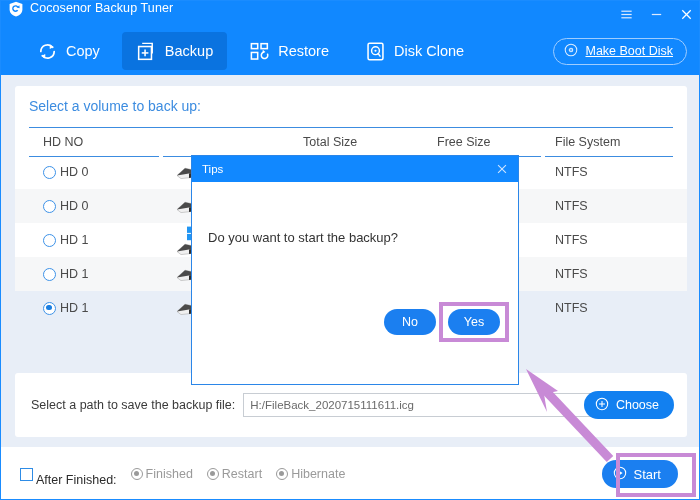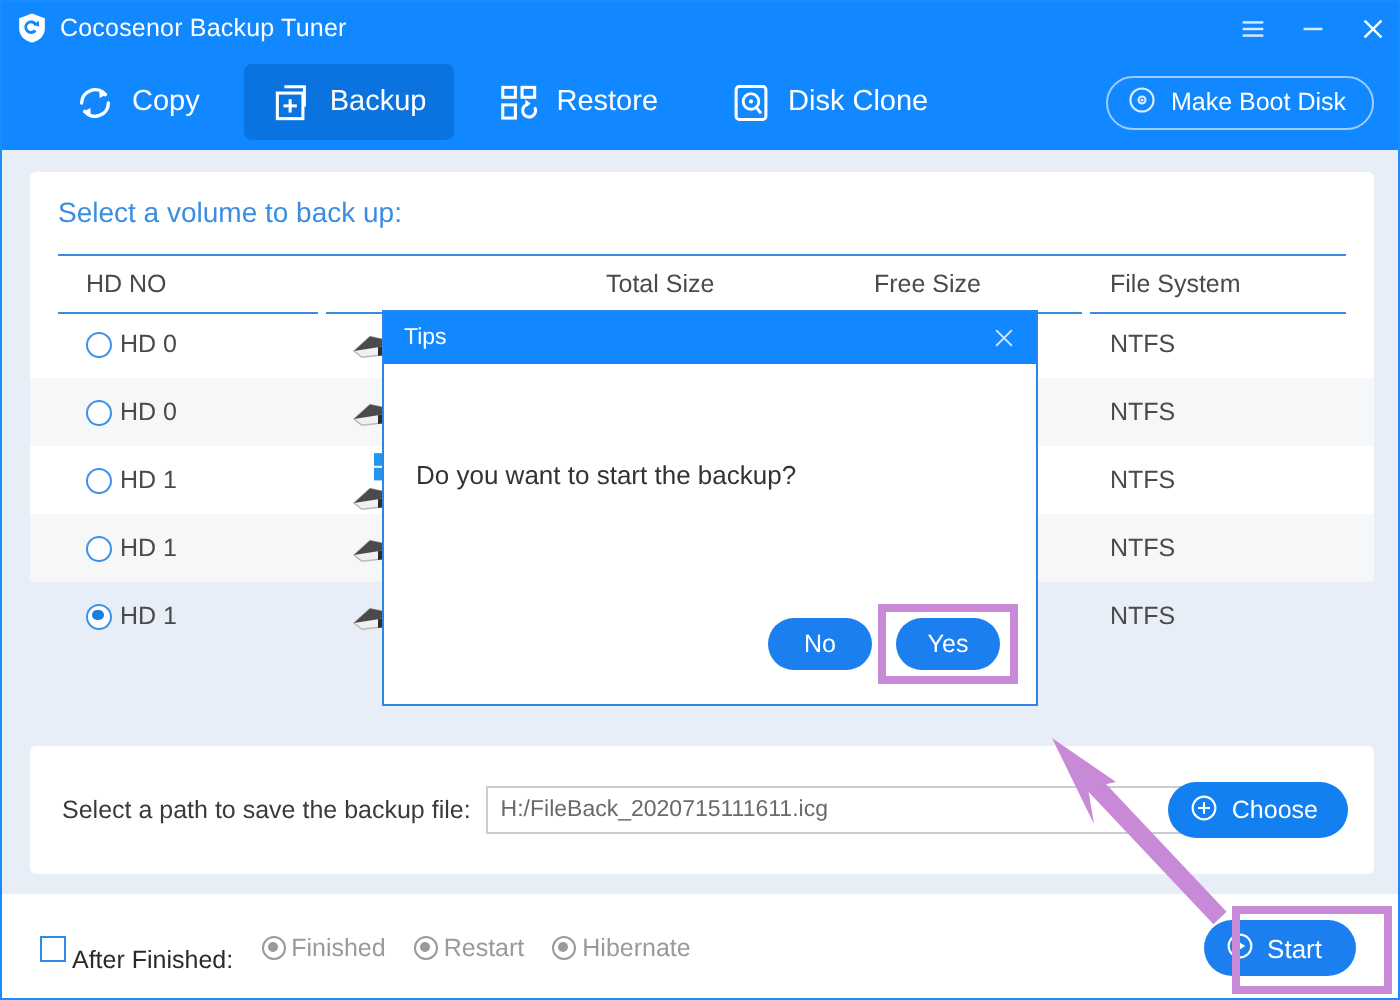--- a/index.html
+++ b/index.html
@@ -15,21 +15,21 @@
     background: #e8eef7;
     border: 1px solid #1a8cff;
     overflow: hidden;
   }
 
   
   .titlebar {
     position: absolute; left: 0; top: 0;
     width: 700px; height: 26px;
     background: #1188ff;
-    display: flex; align-items: center;
+    display: flex; 
   }
   .title-logo {
     width: 16px; height: 16px; margin-left: 7px; margin-right: 6px;
     flex: 0 0 auto;
   }
   .title-text {
     color: #ffffff; font-size: 12.5px; letter-spacing: .1px;
     white-space: nowrap;
   }
   .title-spacer { flex: 1 1 auto; }
@@ -57,21 +57,21 @@
   }
   .tool-item:first-of-type { margin-left: 22px; }
   .tool-item.active { background: #0a73e0; }
   .tool-ico { width: 21px; height: 21px; flex: 0 0 auto; }
   .toolbar-spacer { flex: 1 1 auto; }
   .bootdisk {
     margin-right: 14px; height: 27px;
     padding: 0 13px 0 10px;
     display: flex; align-items: center; gap: 7px;
     border: 1px solid #9fcdff; border-radius: 14px;
-    color: #ffffff; font-size: 12.5px; white-space: nowrap;
+    color: #ffffff; font-size: 12.5px; white-space: nowrap; text-decoration: underline;
   }
 
   
   .panel {
     position: absolute; left: 14px; top: 85px;
     width: 672px; height: 198px;
     background: #ffffff;
     border-radius: 3px;
   }
   .panel-title {
@@ -166,21 +166,21 @@
     position: absolute; right: 23px; top: 13px;
     height: 28px; padding: 0 17px 0 11px;
     display: flex; align-items: center; gap: 7px;
     background: #1b7ff0; border-radius: 14px;
     color: #fff; font-size: 13px; white-space: nowrap;
   }
 
   
   .dialog {
     position: absolute; left: 190px; top: 154px;
-    width: 328px; height: 198px;
+    width: 328px; height: 230px;
     background: #ffffff;
     border: 1px solid #2b86e8;
   }
   .dlg-title {
     height: 26px; background: #1188ff;
     display: flex; align-items: center;
   }
   .dlg-title-text { color: #fff; font-size: 11.5px; margin-left: 10px; }
   .dlg-spacer { flex: 1 1 auto; }
   .dlg-close {

